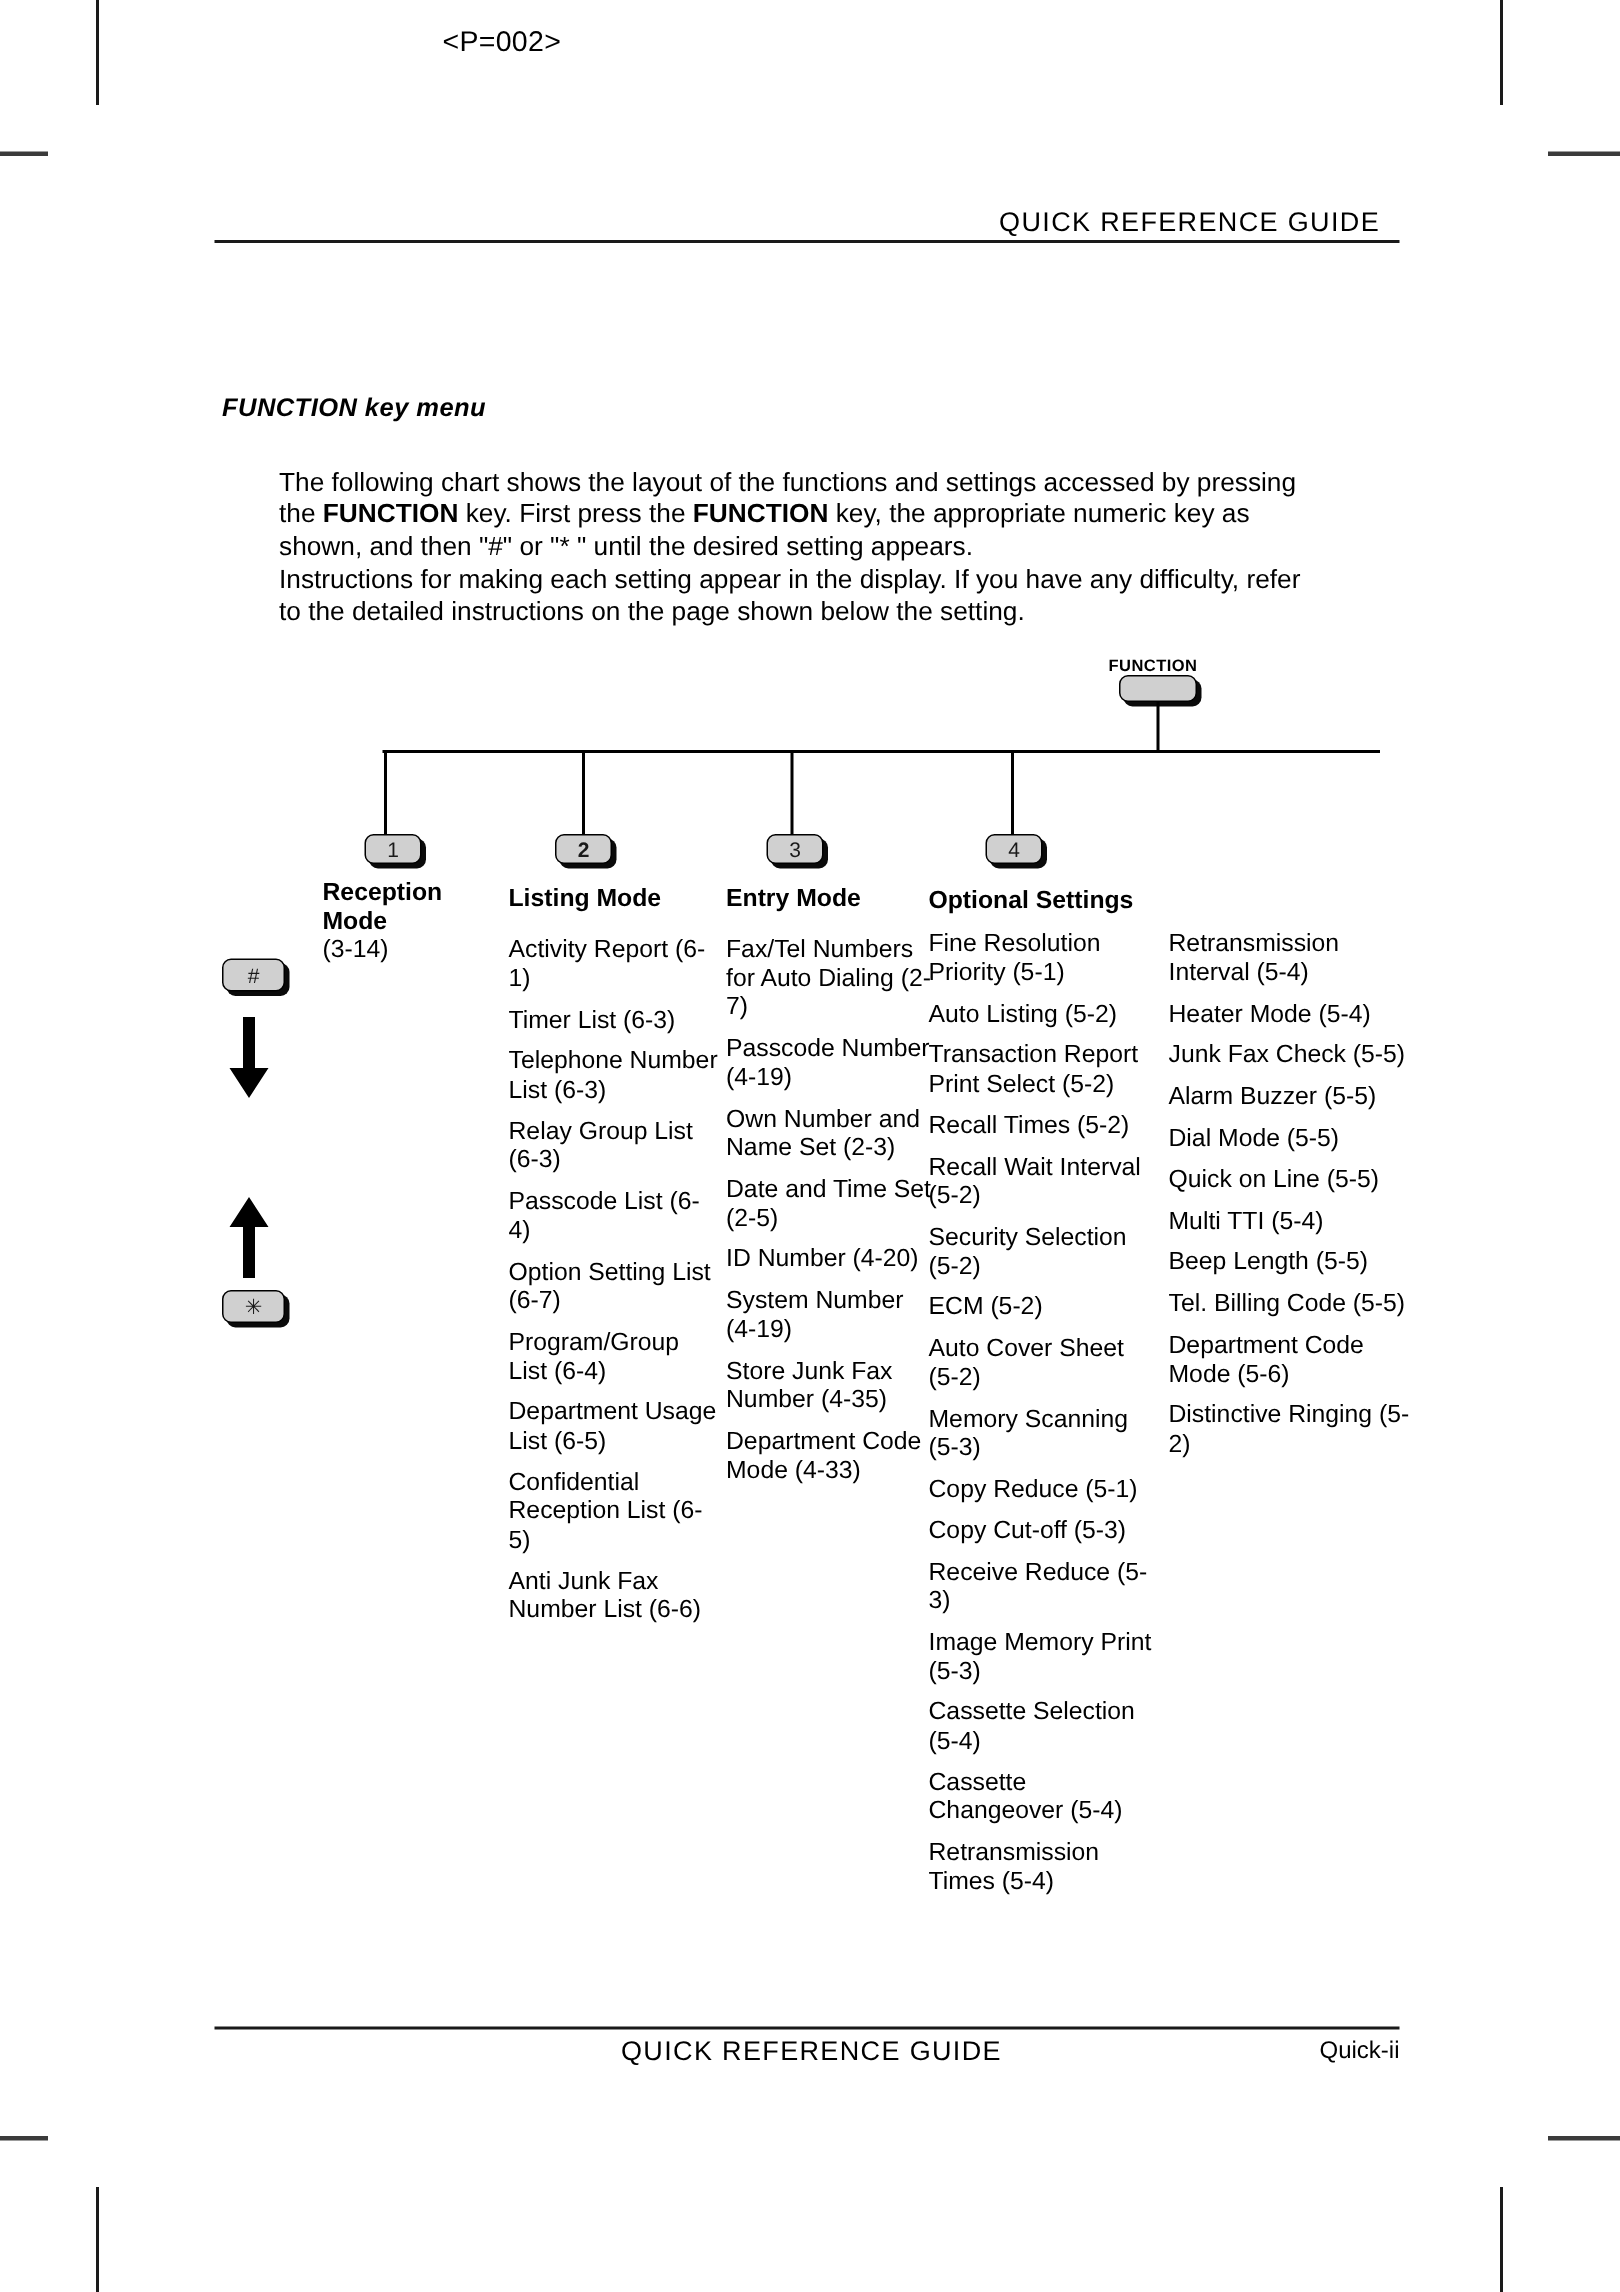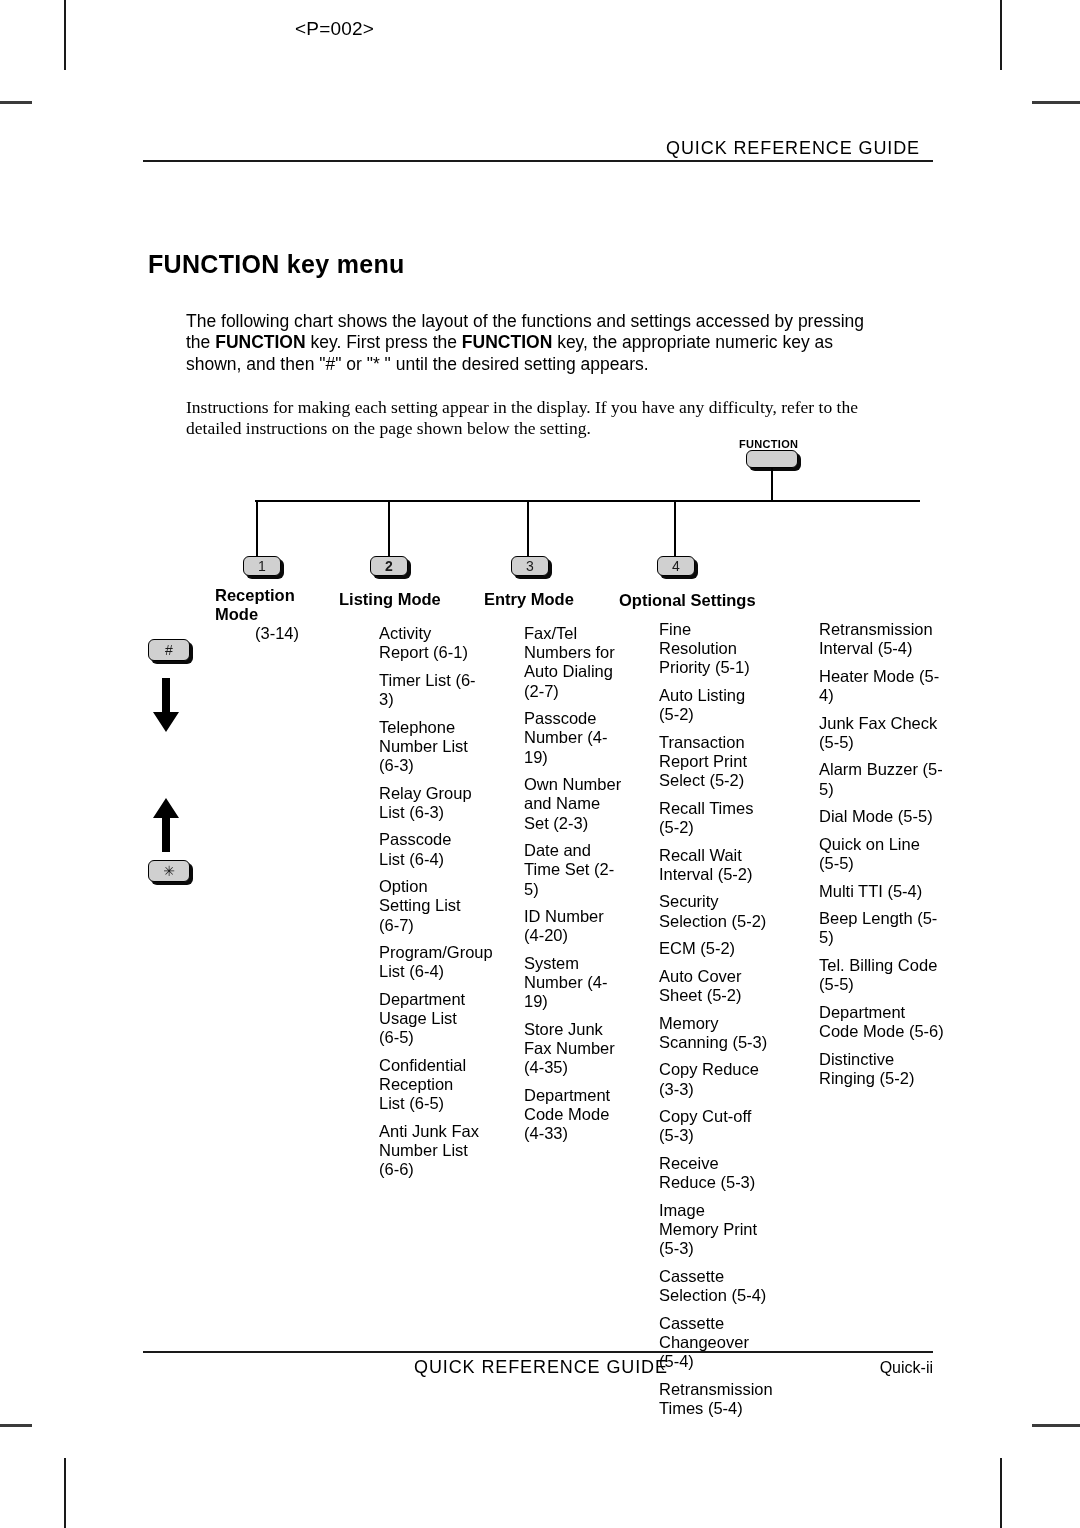--- a/index.html
+++ b/index.html
@@ -59,36 +59,37 @@
     right: 147px;
     top: 160px;
     height: 2px;
     background: #1a1a1a;
   }
 
   
   .section-title {
     position: absolute;
     left: 148px;
-    top: 250px;
-    font-size: 25px;
+    top: 262px;
+    font-size: 17px;
     font-weight: bold;
+    font-style: italic;
     letter-spacing: 0.3px;
   }
 
   
   .intro {
     position: absolute;
     left: 186px;
     width: 700px;
     font-size: 17.5px;
     line-height: 21.5px;
   }
   .intro-1 { top: 293px; }
-  .intro-2 { top: 379px; font-family: Liberation Serif, serif; }
+  .intro-2 { top: 358px; }
   .intro b { font-weight: bold; }
 
   
   .fn-label {
     position: absolute;
     left: 739px;
     top: 438px;
     font-size: 11px;
     font-weight: bold;
     letter-spacing: 0.3px;
@@ -171,21 +172,20 @@
   .ch-4 { left: 619px; top: 591px; width: 160px; }
 
   
   .col {
     position: absolute;
     font-size: 16.5px;
     line-height: 19.2px;
   }
   .col .item {
     margin-bottom: 8.4px;
-    margin-left: 40px;
   }
   .col-rm { left: 215px; top: 624px; width: 110px; }
   .col-lm { left: 339px; top: 624px; width: 140px; }
   .col-em { left: 484px; top: 624px; width: 138px; }
   .col-os1 { left: 619px; top: 620px; width: 150px; }
   .col-os2 { left: 779px; top: 620px; width: 165px; }
 
   
   .footer-rule {
     position: absolute;
@@ -290,21 +290,21 @@
 <div class="col col-os1">
     <div class="item">Fine Resolution Priority (5-1)</div>
     <div class="item">Auto Listing (5-2)</div>
     <div class="item">Transaction Report Print Select (5-2)</div>
     <div class="item">Recall Times (5-2)</div>
     <div class="item">Recall Wait Interval (5-2)</div>
     <div class="item">Security Selection (5-2)</div>
     <div class="item">ECM (5-2)</div>
     <div class="item">Auto Cover Sheet (5-2)</div>
     <div class="item">Memory Scanning (5-3)</div>
-    <div class="item">Copy Reduce (3-3)</div>
+    <div class="item">Copy Reduce (5-1)</div>
     <div class="item">Copy Cut-off (5-3)</div>
     <div class="item">Receive Reduce (5-3)</div>
     <div class="item">Image Memory Print (5-3)</div>
     <div class="item">Cassette Selection (5-4)</div>
     <div class="item">Cassette Changeover (5-4)</div>
     <div class="item">Retransmission Times (5-4)</div>
   </div>
 <div class="col col-os2">
     <div class="item">Retransmission Interval (5-4)</div>
     <div class="item">Heater Mode (5-4)</div>

